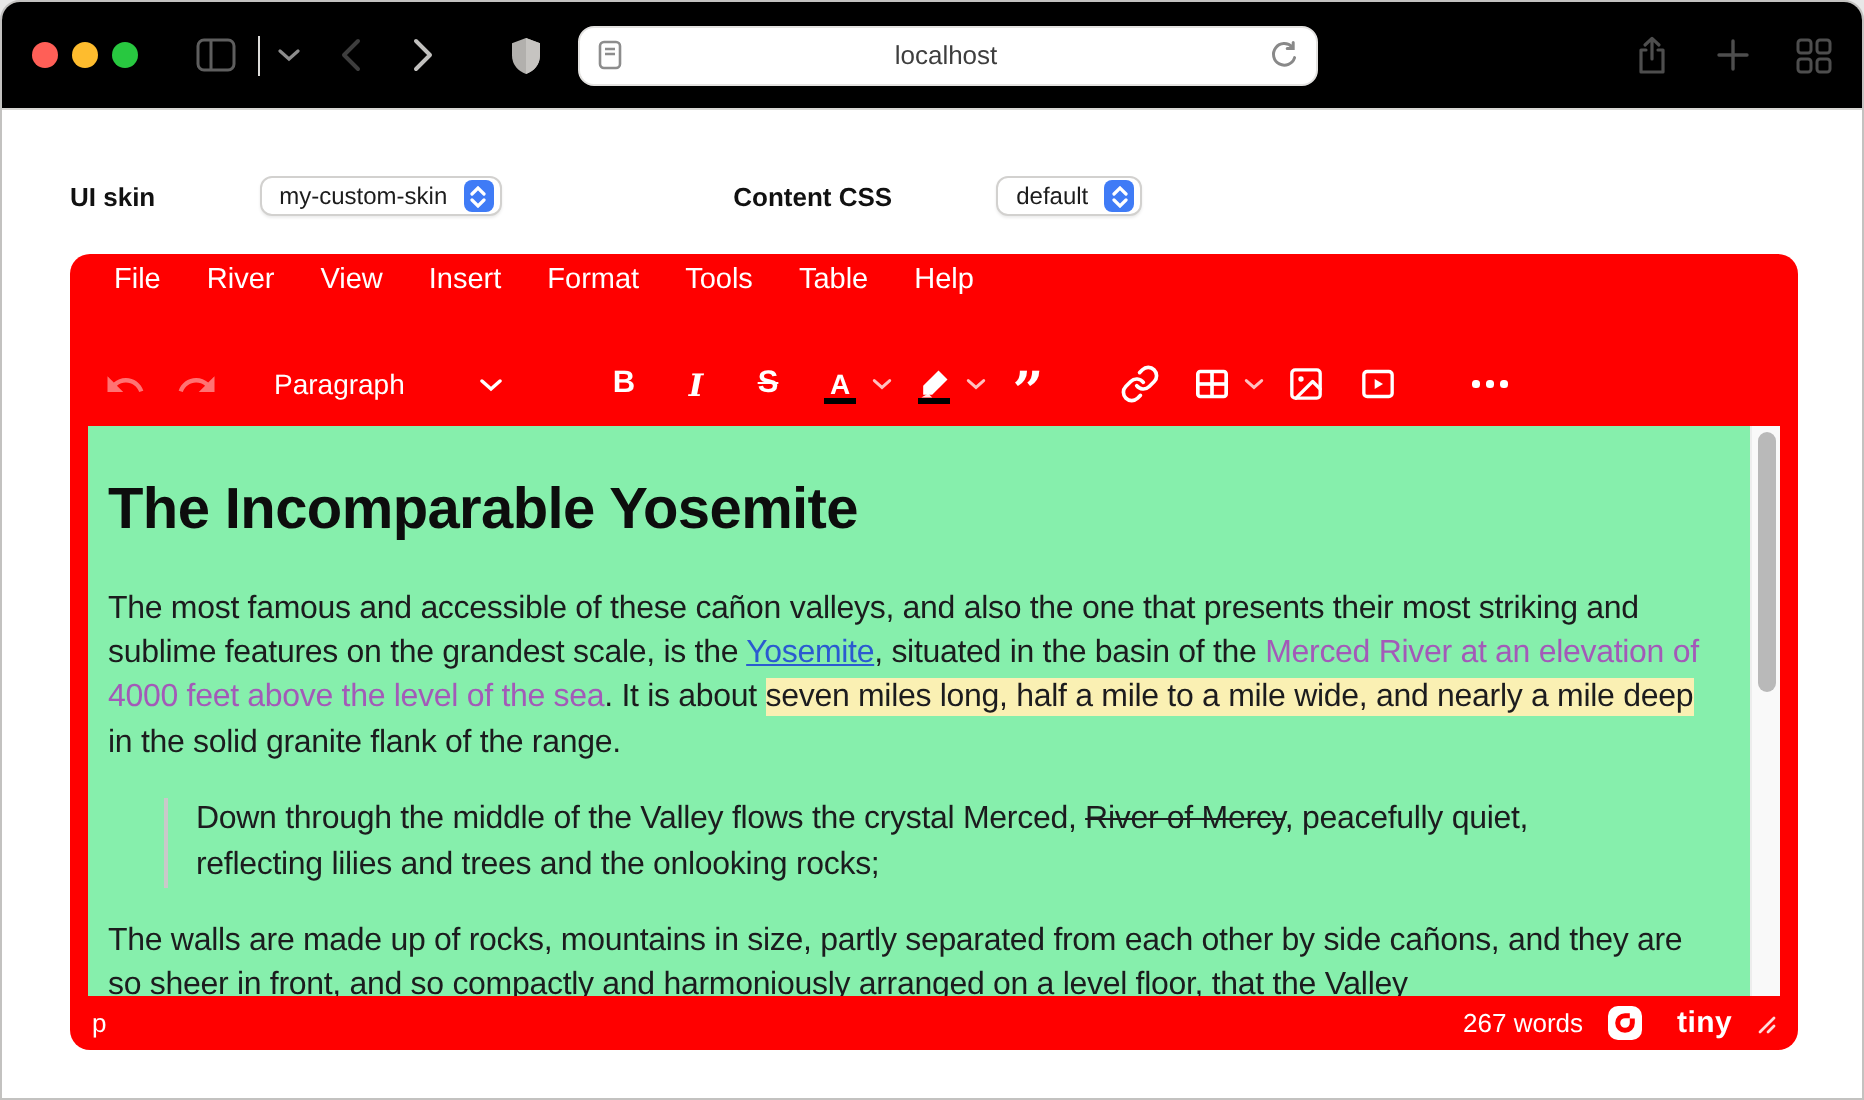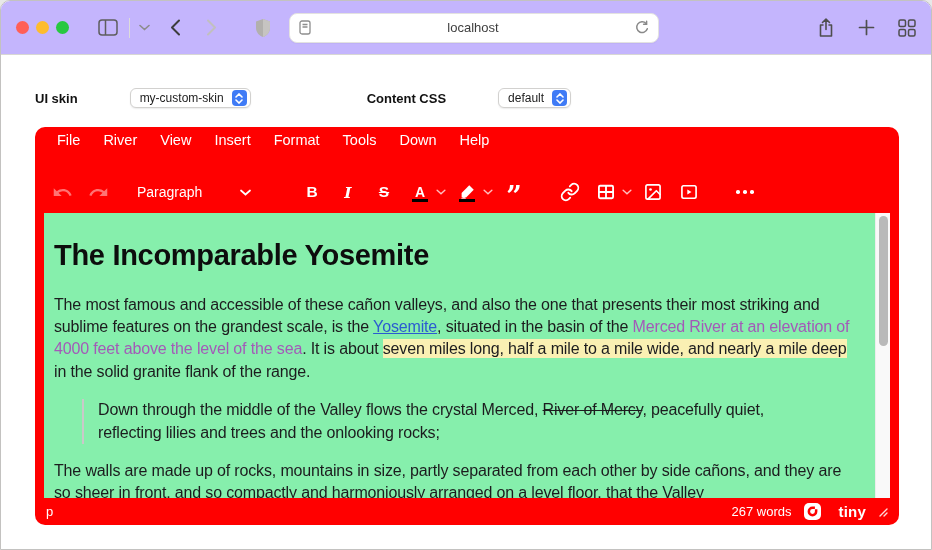--- a/index.html
+++ b/index.html
@@ -3,21 +3,21 @@
 <meta charset="utf-8">
 <style>
   * { box-sizing: border-box; margin: 0; padding: 0; }
   html,body { width: 932px; height: 550px; background:#e8e8e8; font-family:"Liberation Sans",sans-serif; }
   .window {
     position: relative; width: 932px; height: 550px; background: #fff;
     border: 1px solid #c3c2c0; border-radius: 10px 10px 0 0; overflow: hidden;
   }
   
   .chrome {
-    height: 54px; background: #c4b5fd; border-bottom: 1px solid #d8d7d4;
+    height: 54px; background: #000000; border-bottom: 1px solid #d8d7d4;
     display: flex; align-items: center; padding: 0 15px;
   }
   .traffic { display: flex; gap: 7px; }
   .dot { width: 13px; height: 13px; border-radius: 50%; }
   .tbicon { display:flex; align-items:center; justify-content:center; }
   .chrome .sep { width:1px; height:20px; background:#dddcda; margin:0 9px 0 11px; }
   .urlbar {
     margin-left: 17px; width: 370px; height: 30px; background:#fff;
     border: 1px solid #e3e2e0; border-radius: 8px; display:flex; align-items:center;
     padding: 0 9px; box-shadow: 0 1px 1px rgba(0,0,0,.03);
@@ -182,21 +182,21 @@
 
   <div class="editor">
 
     <div class="menubar">
       <span class="menu-item">File</span>
       <span class="menu-item">River</span>
       <span class="menu-item">View</span>
       <span class="menu-item">Insert</span>
       <span class="menu-item">Format</span>
       <span class="menu-item">Tools</span>
-      <span class="menu-item">Down</span>
+      <span class="menu-item">Table</span>
       <span class="menu-item">Help</span>
     </div>
 
     <div class="toolbar">
       <span class="tbtn dis">
         <svg width="21" height="21" viewBox="0 0 24 24" fill="#fff">
             <path d="M12.5 8c-2.65 0-5.05.99-6.9 2.6L2 7v9h9l-3.62-3.62A7.94 7.94 0 0 1 12.5 10.5c3.54 0 6.55 2.31 7.6 5.5l2.37-.78C21.08 11.03 17.15 8 12.5 8z"></path>
           </svg>
       </span>
       <span class="sgap"></span>

